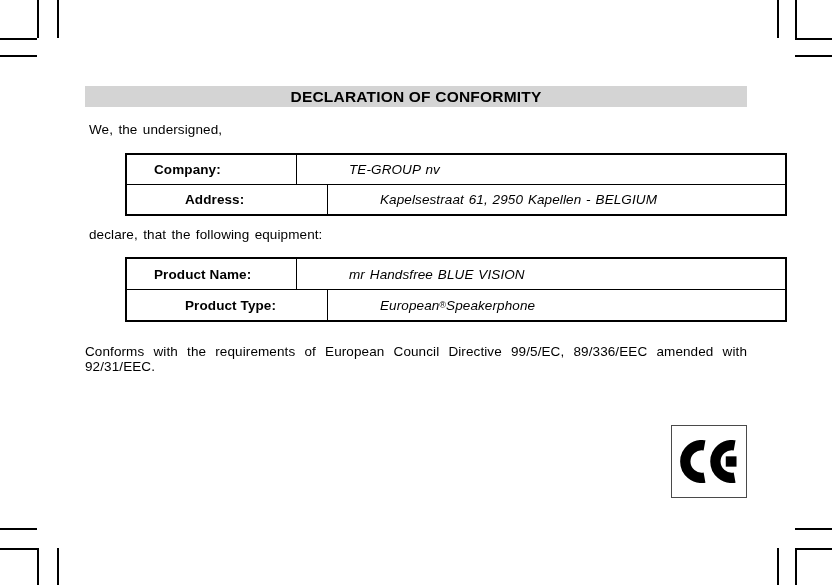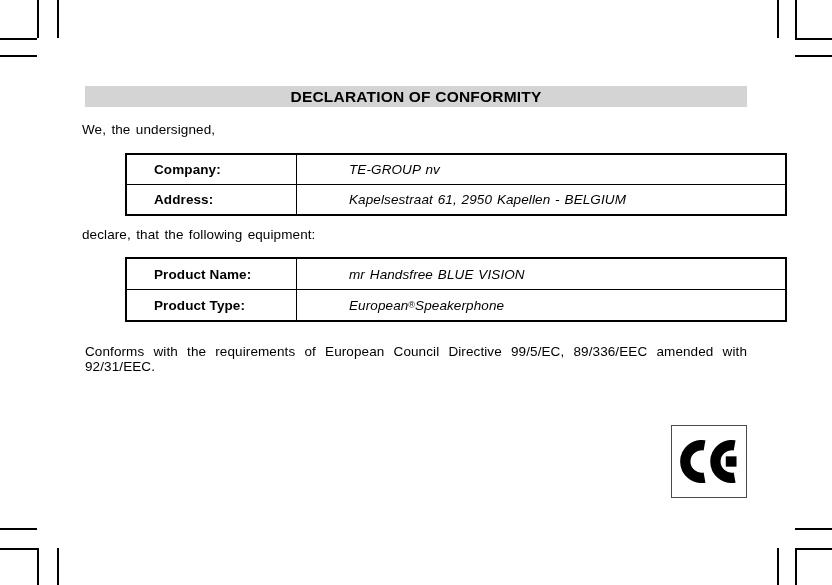--- a/index.html
+++ b/index.html
@@ -29,21 +29,21 @@
   .title-bar .title-text {
     font-size: 15.5px;
     font-weight: bold;
     letter-spacing: 0.2px;
     white-space: nowrap;
   }
 
   
   .line-text {
     position: absolute;
-    left: 82px;
+    left: 89px;
     font-size: 13.5px;
     letter-spacing: 0.1px;
     word-spacing: 1.5px;
     white-space: nowrap;
   }
   .intro-text   { top: 122px; }
   .declare-text { top: 227px; }
 
   .paragraph {
     position: absolute;
@@ -62,21 +62,21 @@
     left: 85px;
     width: 658px;
     border: 2px solid #000;
     margin-left: 40px;
   }
   .company-table   { top: 153px; }
   .equipment-table { top: 257px; }
   .tbl-row { display: flex; align-items: stretch; }
   .company-table .tbl-row   { height: 29px; }
   .equipment-table .tbl-row { height: 30px; }
-  .tbl-row + .tbl-row { border-top: 1px solid #000; }
+  .tbl-row + .tbl-row { border-top: 1px solid #000; padding-left: 31px; }
   .tbl-label {
     width: 142px;
     padding-left: 27px;
     border-right: 1px solid #000;
     display: flex; align-items: center;
     font-size: 13.5px;
     font-weight: bold;
     letter-spacing: 0.1px;
   }
   .tbl-value {

